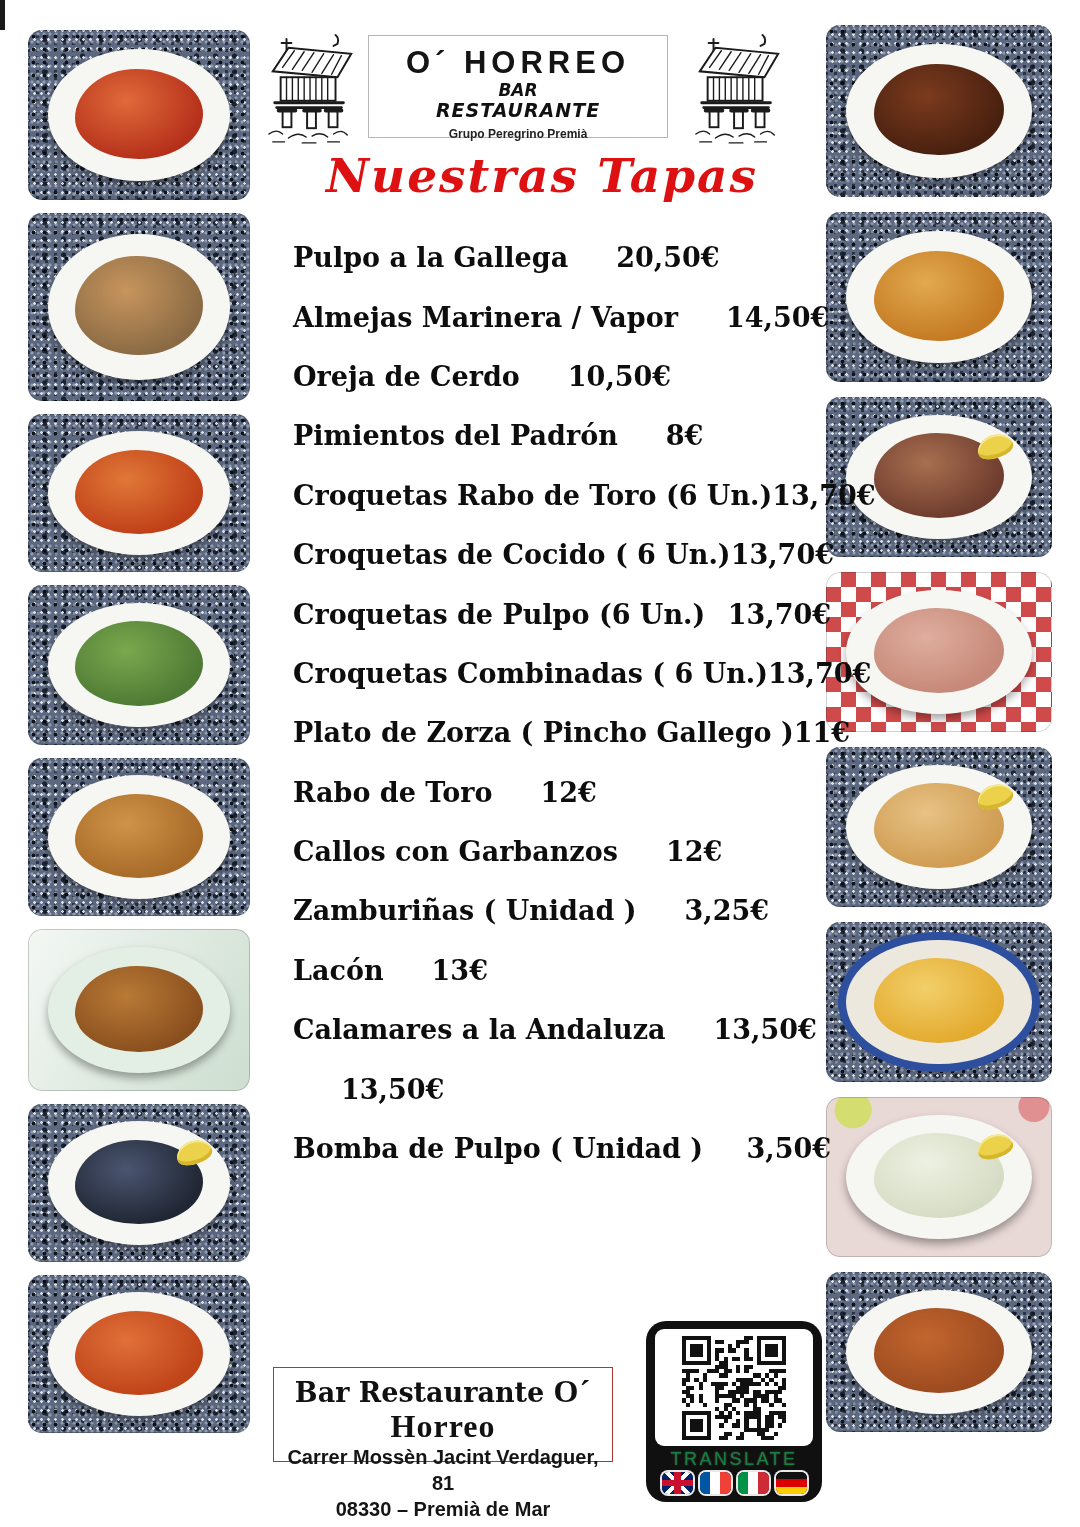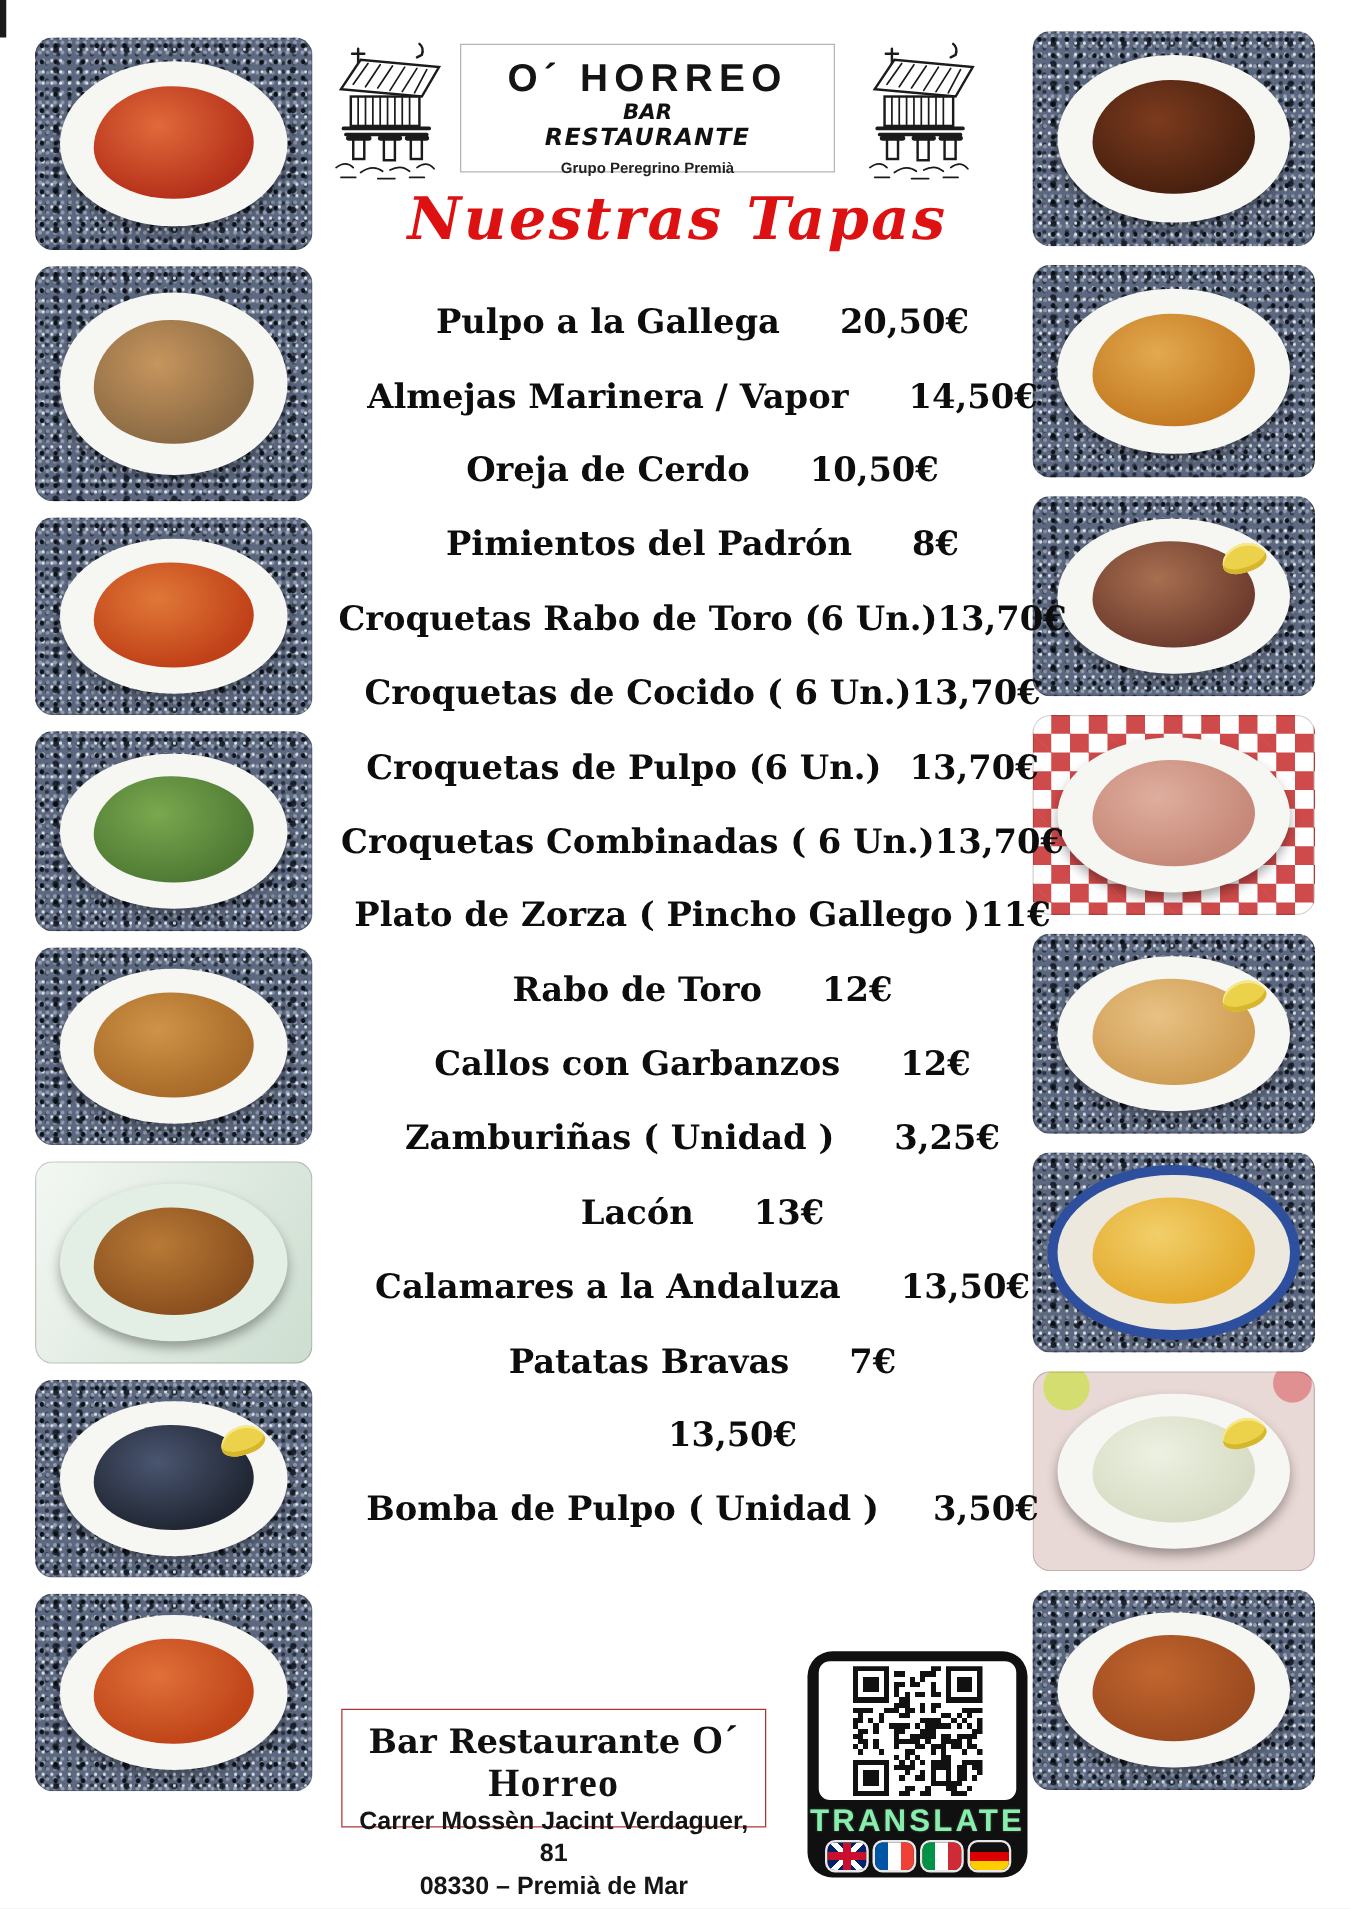--- a/index.html
+++ b/index.html
@@ -48,38 +48,38 @@
             border:1px solid #b5b5b5;text-align:center;box-sizing:border-box;}
   .logo-title{margin-top:9px;font-family:"Liberation Sans",sans-serif;font-weight:bold;
               font-size:31px;letter-spacing:5px;color:#141414;}
   .logo-bar{font-family:"DejaVu Sans",sans-serif;font-style:italic;font-weight:bold;font-size:17px;line-height:1.1;}
   .logo-rest{font-family:"DejaVu Sans",sans-serif;font-style:italic;font-weight:bold;font-size:19px;letter-spacing:1px;line-height:1.15;}
   .logo-group{margin-top:5px;font-family:"Liberation Sans",sans-serif;font-weight:bold;font-size:12px;color:#222;}
   
   .page-title{position:absolute;left:253px;top:148px;width:578px;text-align:center;
               font-weight:bold;font-size:47px;color:var(--accent,#dd1111);letter-spacing:2px;font-style:italic;}
   .menu{position:absolute;left:253px;top:228px;width:578px;}
-  .menu-row{height:59.4px;display:flex;align-items:center;justify-content:center;
+  .menu-row{height:59.4px;display:flex;align-items:center;justify-content:flex-start;
             font-weight:bold;font-size:27px;white-space:nowrap;color:#0d0d0d;margin-left:40px;}
   .menu-row .gap{display:inline-block;width:48px;}
   
   .footer-box{position:absolute;left:273px;top:1367px;width:340px;height:95px;background:#fff;
               border:1px solid var(--footer-border,#b03434);text-align:center;box-sizing:border-box;}
   .footer-name{margin-top:6px;font-size:27px;font-weight:bold;line-height:1.1;}
   .footer-name .fserif{font-family:"Liberation Serif",serif;font-size:32px;font-weight:bold;letter-spacing:1px;}
   .footer-addr{font-family:"Liberation Sans",sans-serif;font-weight:bold;font-size:20px;line-height:1.3;color:#151515;}
   
   .qr-frame{position:absolute;left:646px;top:1321px;width:176px;height:181px;background:#101010;
             border-radius:20px;box-sizing:border-box;padding:8px 9px 6px 9px;display:flex;
             flex-direction:column;align-items:center;}
   .qr-white{width:158px;height:117px;background:#fff;border-radius:9px;display:flex;
             align-items:center;justify-content:center;}
   .qr-white svg{width:104px;height:104px;}
-  .qr-caption{color:#86efac;font-family:"Liberation Sans",sans-serif;font-weight:bold;
-              font-size:25px;letter-spacing:2.5px;margin-top:3px;text-shadow:0 0 2px #555;}
+  .qr-caption{color:#15803d;font-family:"Liberation Sans",sans-serif;font-weight:normal;
+              font-size:18px;letter-spacing:2.5px;margin-top:3px;text-shadow:0 0 2px #555;}
   .flags{display:flex;gap:7px;margin-top:2px;}
   .flag{width:31px;height:22px;border-radius:6px;box-shadow:0 0 0 2px #e8e8e8;}
   .flag-uk{background-image:
      linear-gradient(0deg, transparent 36%, #C8102E 36% 64%, transparent 64%),
      linear-gradient(90deg, transparent 40%, #C8102E 40% 60%, transparent 60%),
      linear-gradient(45deg, transparent 44%, #fff 44% 56%, transparent 56%),
      linear-gradient(-45deg, transparent 44%, #fff 44% 56%, transparent 56%),
      linear-gradient(#012169,#012169);}
   .flag-france{background:linear-gradient(90deg,#0055A4 33%,#fff 33% 66%,#EF4135 66%);}
   .flag-italy{background:linear-gradient(90deg,#009246 33%,#fff 33% 66%,#CE2B37 66%);}
@@ -280,25 +280,20 @@
       </div>
       <div class="menu-row">
         <span>Lacón</span>
         <span class="gap"></span>
         <span>13€</span>
       </div>
       <div class="menu-row">
         <span>Calamares a la Andaluza</span>
         <span class="gap"></span>
         <span>13,50€</span>
-      </div>
-      <div class="menu-row">
-        <span>Patatas Bravas</span>
-        <span class="gap"></span>
-        <span>7€</span>
       </div>
       <div class="menu-row">
         <span class="gap"></span>
         <span>13,50€</span>
       </div>
       <div class="menu-row">
         <span>Bomba de Pulpo ( Unidad )</span>
         <span class="gap"></span>
         <span>3,50€</span>
       </div>

